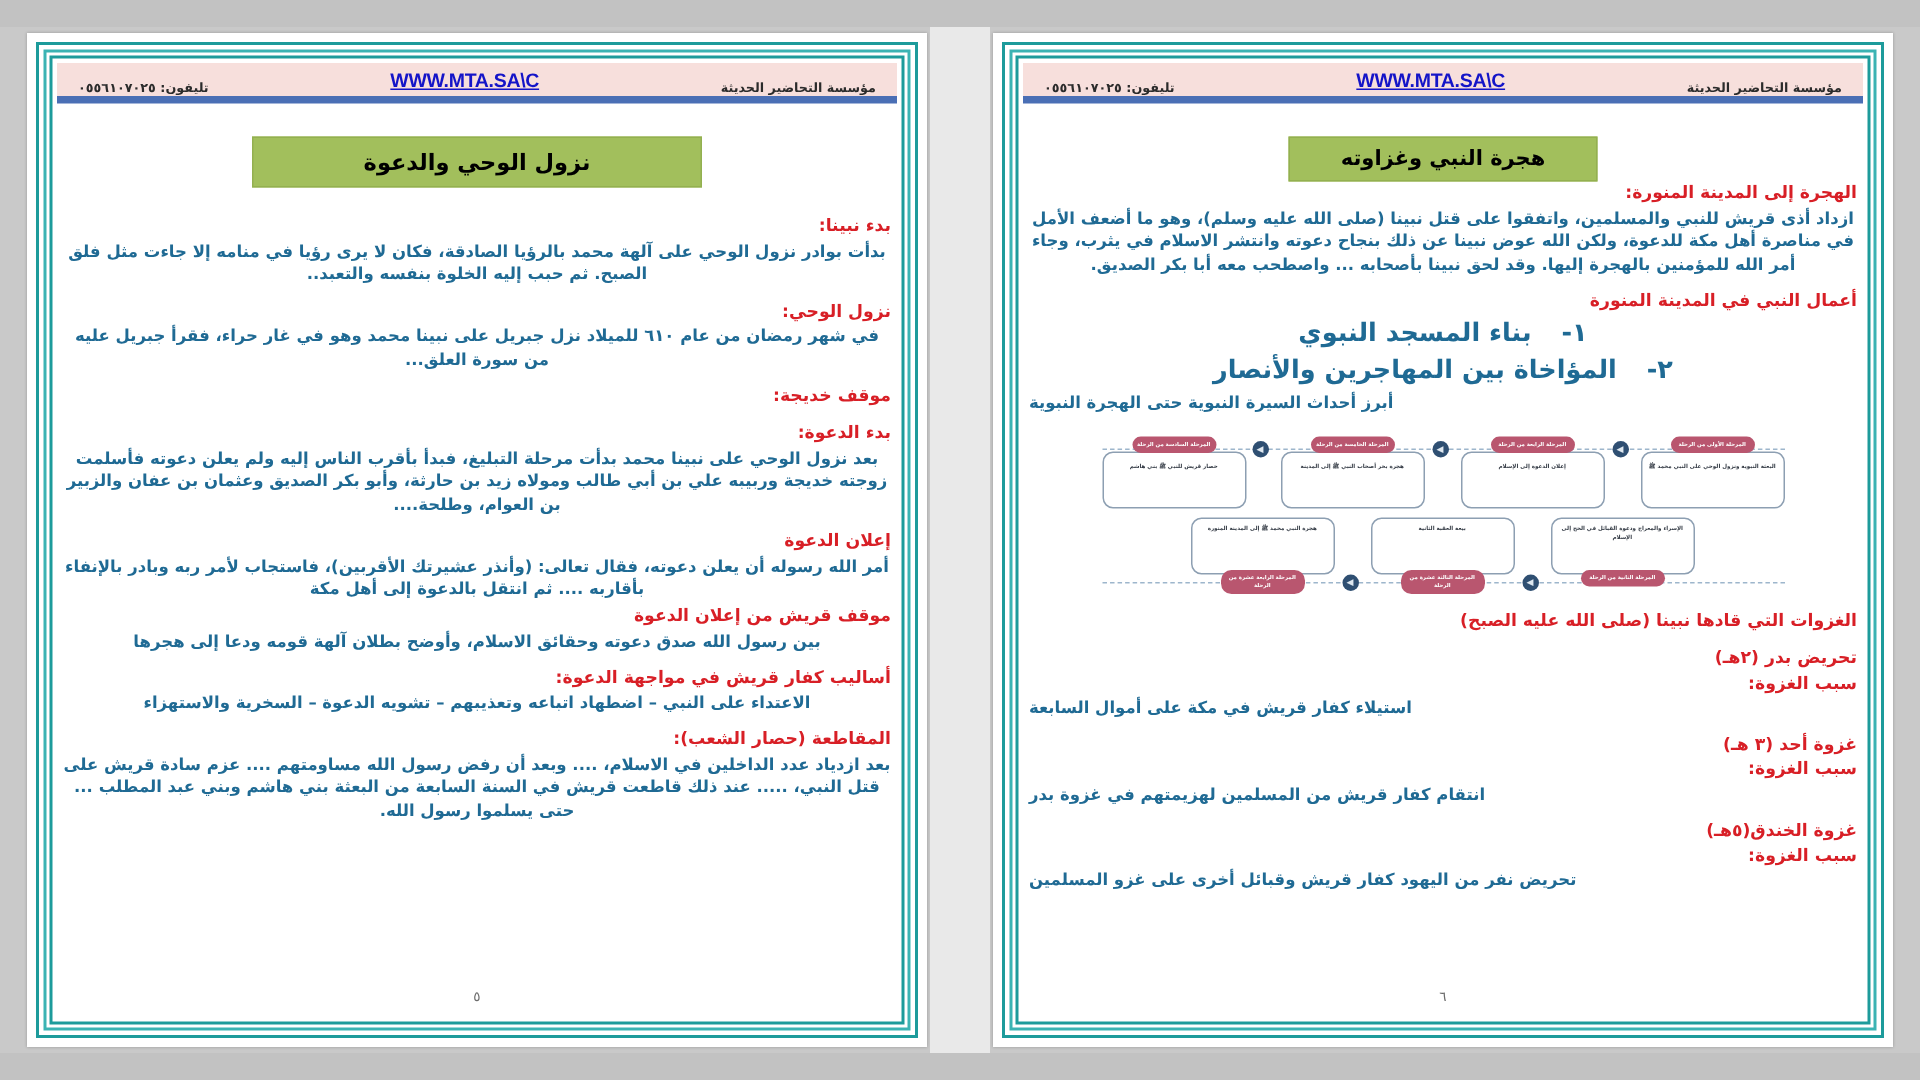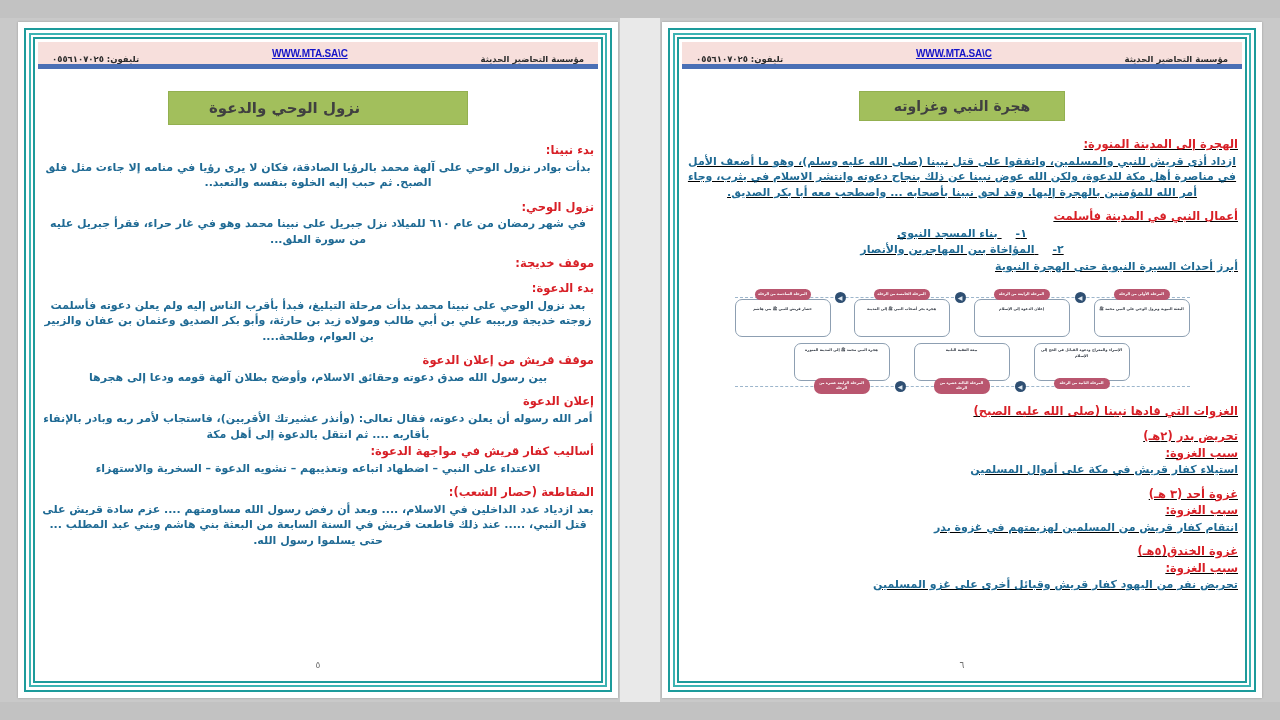--- a/index.html
+++ b/index.html
@@ -88,91 +88,91 @@
   }
   .doc-header .hdr-cell {
     font-size: 8.5px;
     color: #2b2b2b;
     white-space: nowrap;
     font-weight: bold;
     font-family: "DejaVu Sans", sans-serif;
     margin-top: 12px;
   }
   .doc-header .hdr-link {
-    font-size: 10px;
+    font-size: 13px;
     color: #1414c8;
     text-decoration: underline;
     font-weight: bold;
     letter-spacing: -0.2px;
     font-family: "Liberation Sans", sans-serif;
   }
   .hdr-rule {
     height: 5px;
     background: #4a6fb5;
     margin: 0;
   }
 
   
   .title-banner-wrap {
     display: flex;
     justify-content: center;
     margin-top: 22px;
   }
   .title-banner {
     background: #a2bf5c;
-    color: #404040;
+    color: #000000;
     font-weight: bold;
     font-size: 15px;
     padding: 7px 40px;
-    text-align: left;
+    text-align: center;
     border: 1px solid #93b050;
     min-width: 300px;
     box-sizing: border-box;
     font-family: "DejaVu Sans", sans-serif;
   }
   .title-banner.small {
     font-size: 14px;
     padding: 6px 34px;
     min-width: 170px;
   }
 
   
   .body-area {
     margin-top: 18px;
     padding: 0 4px 0 4px;
   }
-  .body-area.rp { margin-top: 16px; text-decoration: underline; }
+  .body-area.rp { margin-top: 0; }
 
   .blk { margin-bottom: 9px; }
   .blk.tight { margin-bottom: 2px; }
   .heading {
     color: #d81f26;
     font-weight: bold;
     font-size: 11.5px;
     line-height: 1.35;
     margin: 0 0 1px 0;
     font-family: "DejaVu Sans", sans-serif;
   }
   .para {
     color: #1f6a94;
     font-weight: bold;
     font-size: 11px;
     line-height: 1.42;
     margin: 0;
     text-align: center;
     font-family: "DejaVu Sans", sans-serif;
   }
-  .para.center { text-align: right; }
+  .para.center { text-align: left; }
 
   .num-list {
     list-style: none;
     margin: 0; padding: 0;
     color: #1f6a94;
     font-weight: bold;
-    font-size: 11px;
+    font-size: 17px;
     line-height: 1.5;
   }
   .num-list li {
     display: block;
     text-align: center;
   }
   .num-list li .idx { margin-left: 14px; }
 
   
   .diagram {
@@ -280,28 +280,28 @@
 
         <div class="blk">
           <p class="heading">موقف خديجة:</p>
         </div>
 
         <div class="blk">
           <p class="heading">بدء الدعوة:</p>
           <p class="para">بعد نزول الوحي على نبينا محمد بدأت مرحلة التبليغ، فبدأ بأقرب الناس إليه ولم يعلن دعوته فأسلمت زوجته خديجة وربيبه علي بن أبي طالب ومولاه زيد بن حارثة، وأبو بكر الصديق وعثمان بن عفان والزبير بن العوام، وطلحة....</p>
         </div>
 
-        <div class="blk">
-          <p class="heading">موقف قريش من إعلان الدعوة</p>
-          <p class="para">بين رسول الله صدق دعوته وحقائق الاسلام، وأوضح بطلان آلهة قومه ودعا إلى هجرها</p>
-        </div>
-
         <div class="blk tight">
           <p class="heading">إعلان الدعوة</p>
           <p class="para">أمر الله رسوله أن يعلن دعوته، فقال تعالى: (وأنذر عشيرتك الأقربين)، فاستجاب لأمر ربه وبادر بالإنفاء بأقاربه .... ثم انتقل بالدعوة إلى أهل مكة</p>
+        </div>
+
+        <div class="blk">
+          <p class="heading">موقف قريش من إعلان الدعوة</p>
+          <p class="para">بين رسول الله صدق دعوته وحقائق الاسلام، وأوضح بطلان آلهة قومه ودعا إلى هجرها</p>
         </div>
 
         <div class="blk">
           <p class="heading">أساليب كفار قريش في مواجهة الدعوة:</p>
           <p class="para">الاعتداء على النبي – اضطهاد اتباعه وتعذيبهم – تشويه الدعوة – السخرية والاستهزاء</p>
         </div>
 
         <div class="blk">
           <p class="heading">المقاطعة (حصار الشعب):</p>
           <p class="para">بعد ازدياد عدد الداخلين في الاسلام، .... وبعد أن رفض رسول الله مساومتهم .... عزم سادة قريش على قتل النبي، ..... عند ذلك قاطعت قريش في السنة السابعة من البعثة بني هاشم وبني عبد المطلب ... حتى يسلموا رسول الله.</p>
@@ -329,21 +329,21 @@
       </div>
 
       <div class="body-area rp">
 
         <div class="blk">
           <p class="heading">الهجرة إلى المدينة المنورة:</p>
           <p class="para">ازداد أذى قريش للنبي والمسلمين، واتفقوا على قتل نبينا (صلى الله عليه وسلم)، وهو ما أضعف الأمل في مناصرة أهل مكة للدعوة، ولكن الله عوض نبينا عن ذلك بنجاح دعوته وانتشر الاسلام في يثرب، وجاء أمر الله للمؤمنين بالهجرة إليها. وقد لحق نبينا بأصحابه ... واصطحب معه أبا بكر الصديق.</p>
         </div>
 
         <div class="blk tight">
-          <p class="heading">أعمال النبي في المدينة فأسلمت</p>
+          <p class="heading">أعمال النبي في المدينة المنورة</p>
           <ul class="num-list">
             <li>
               <span class="idx">١-</span>
               <span>بناء المسجد النبوي</span>
             </li>
             <li>
               <span class="idx">٢-</span>
               <span>المؤاخاة بين المهاجرين والأنصار</span>
             </li>
           </ul>
@@ -380,21 +380,21 @@
           <div class="dot" style="right:284px; top:95px;">◀</div>
         </div>
 
         <div class="blk">
           <p class="heading">الغزوات التي قادها نبينا (صلى الله عليه الصبح)</p>
         </div>
 
         <div class="blk">
           <p class="heading">تحريض بدر (٢هـ)</p>
           <p class="heading">سبب الغزوة:</p>
-          <p class="para center">استيلاء كفار قريش في مكة على أموال المسلمين</p>
+          <p class="para center">استيلاء كفار قريش في مكة على أموال السابعة</p>
         </div>
 
         <div class="blk">
           <p class="heading">غزوة أحد (٣ هـ)</p>
           <p class="heading">سبب الغزوة:</p>
           <p class="para center">انتقام كفار قريش من المسلمين لهزيمتهم في غزوة بدر</p>
         </div>
 
         <div class="blk">
           <p class="heading">غزوة الخندق(٥هـ)</p>

